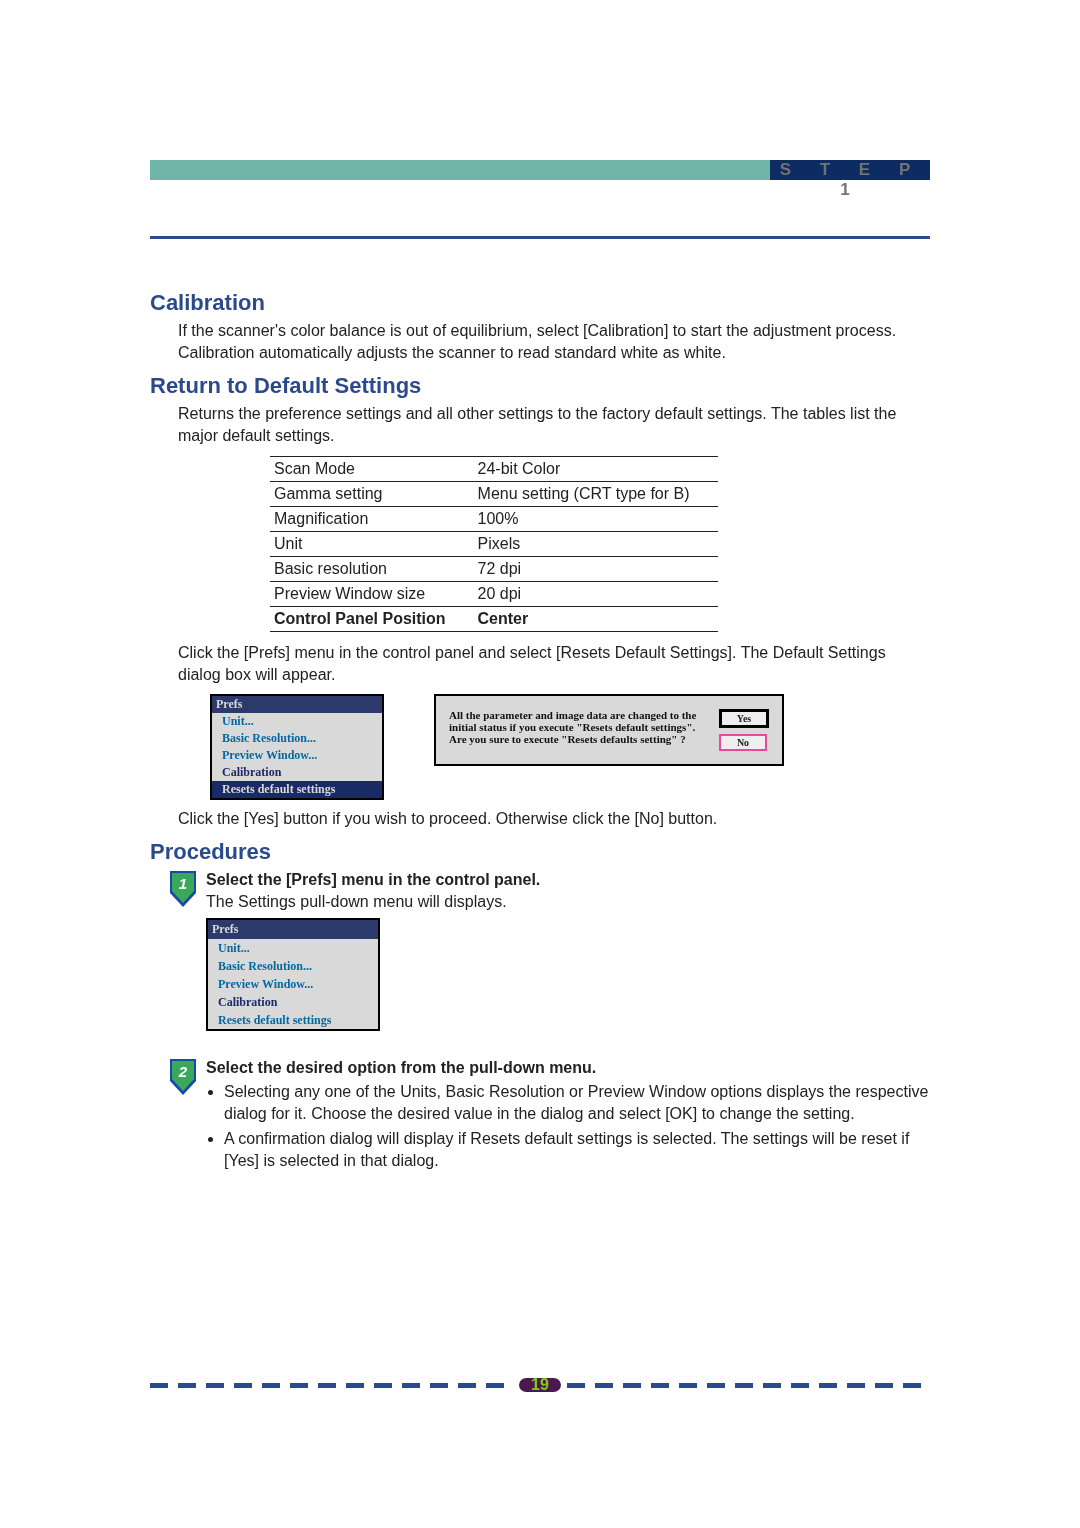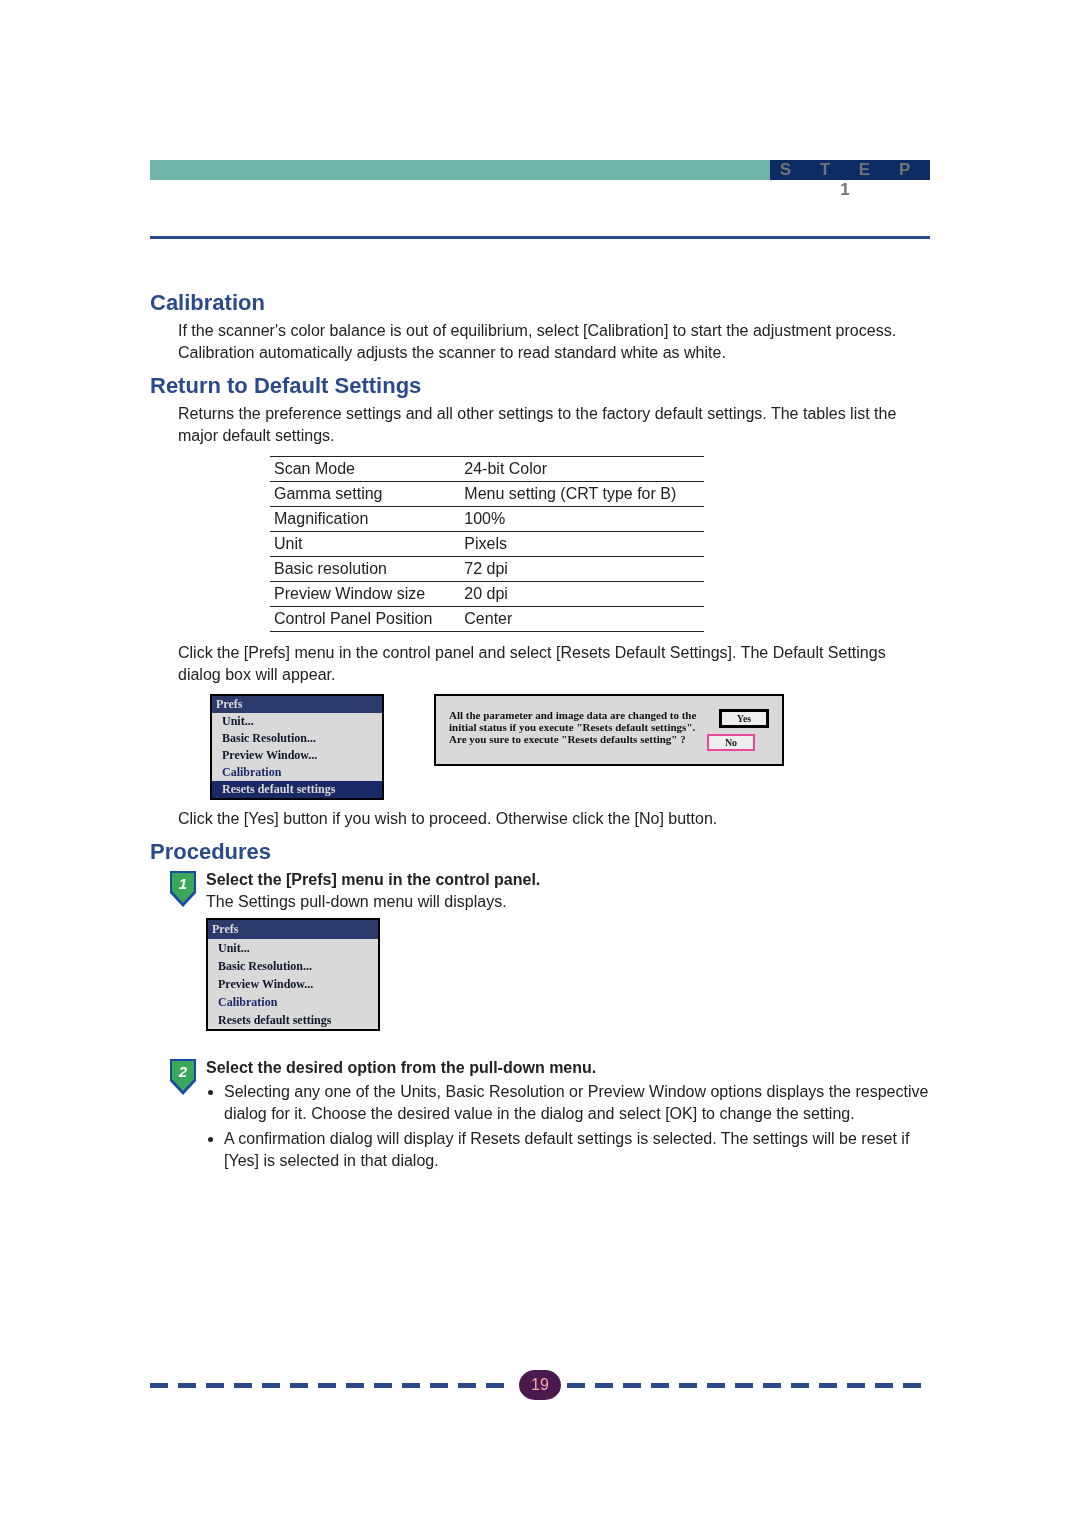--- a/index.html
+++ b/index.html
@@ -76,20 +76,21 @@
     border-collapse: collapse;
     margin: 10px 0 10px 120px;
     font-size: 16px;
   }
   table.defaults td {
     border-top: 1px solid #222;
     padding: 3px 28px 3px 4px;
   }
   table.defaults tr:last-child td {
     border-bottom: 1px solid #222;
+    font-weight: bold;
   }
   .prefs-row {
     margin: 8px 0 8px 60px;
     display: flex;
     align-items: flex-start;
     gap: 50px;
   }
   .prefs-menu {
     border: 2px solid #000;
     background: #d9d9d9;
@@ -98,21 +99,21 @@
     font-size: 12px;
   }
   .prefs-menu .title {
     background: #2b3a6b;
     color: #d9d9d9;
     font-weight: bold;
     padding: 1px 4px;
   }
   .prefs-menu .item {
     padding: 1px 4px 1px 10px;
-    color: #0f172a;
+    color: #0369a1;
     font-weight: bold;
   }
   .prefs-menu .item.cal { color: #1a2a66; }
   .prefs-menu .item.sel {
     background: #1a2a66;
     color: #d9d9d9;
   }
   .dialog-box {
     border: 2px solid #000;
     background: #d9d9d9;
@@ -135,21 +136,21 @@
   }
   .dlg-btn {
     border: 2px solid #ec4899;
     background: #eee;
     font-size: 10px;
     font-weight: bold;
     text-align: center;
     width: 44px;
     padding: 1px 0;
   }
-  .dlg-btn.yes { border: 3px solid #000; margin-left: 12px; }
+  .dlg-btn.yes { border: 3px solid #000; }
   .proc-list {
     margin-left: 20px;
   }
   .proc-item {
     display: flex;
     align-items: flex-start;
     margin-bottom: 8px;
   }
   .num-badge {
     width: 30px;
@@ -181,25 +182,25 @@
     align-items: center;
     justify-content: center;
   }
   .dashes {
     flex: 1;
     height: 5px;
     background: repeating-linear-gradient(to right, #2b4a8b 0 18px, transparent 18px 28px);
   }
   .page-num {
     width: 42px;
-    height: 30px;
+    height: 14px;
     background: #4a1a4f;
     border-radius: 16px / 15px;
-    color: #fca5a5;
-    font-weight: normal;
+    color: #84cc16;
+    font-weight: bold;
     font-size: 16px;
     display: flex;
     align-items: center;
     justify-content: center;
     margin: 0 6px;
   }
 </style>
 </head>
 <body>
 

